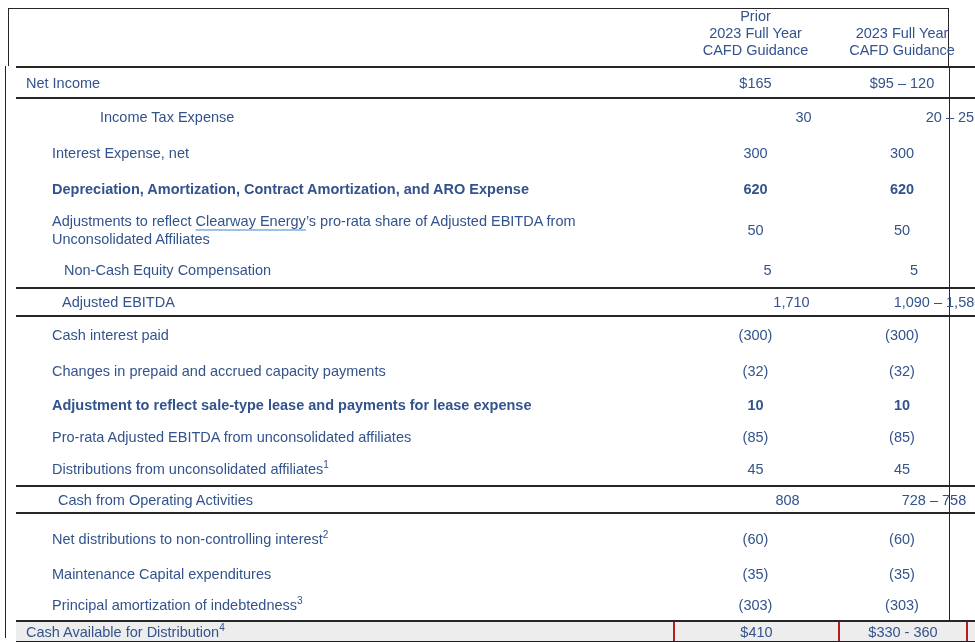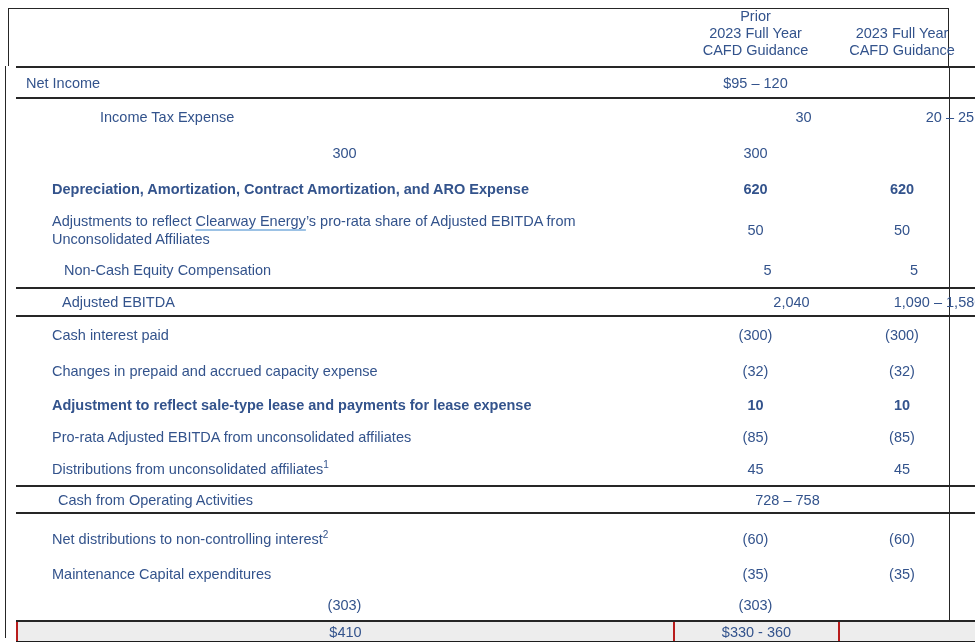--- a/index.html
+++ b/index.html
@@ -72,30 +72,32 @@
       <div class="hcell">Prior
 2023 Full Year
 CAFD Guidance</div>
       <div class="hcell">2023 Full Year
 CAFD Guidance</div>
       <div class="hcell"></div>
     </div>
     <div id="table-body">
         <div class="row section" style="height: 33px;">
           <div class="label">Net Income</div>
+          <div class="val">$165</div>
           <div class="val">$95 – 120</div>
           <div class="spacer"></div>
         </div>
         <div class="row detail" style="height: 36px; margin-left: 48px;">
           <div class="label">Income Tax Expense</div>
           <div class="val">30</div>
           <div class="val">20 – 25</div>
           <div class="spacer"></div>
         </div>
         <div class="row detail" style="height: 36px;">
+          <div class="label">Interest Expense, net</div>
           <div class="val">300</div>
           <div class="val">300</div>
           <div class="spacer"></div>
         </div>
         <div class="row detail" style="height: 36px; font-weight: bold;">
           <div class="label">Depreciation, Amortization, Contract Amortization, and ARO Expense</div>
           <div class="val">620</div>
           <div class="val">620</div>
           <div class="spacer"></div>
         </div>
@@ -107,32 +109,32 @@
           <div class="spacer"></div>
         </div>
         <div class="row detail" style="height: 34px; margin-left: 12px;">
           <div class="label">Non-Cash Equity Compensation</div>
           <div class="val">5</div>
           <div class="val">5</div>
           <div class="spacer"></div>
         </div>
         <div class="row section" style="height: 30px; padding-left: 36px;">
           <div class="label">Adjusted EBITDA</div>
-          <div class="val">2,040</div>
+          <div class="val">1,710</div>
           <div class="val">1,090 – 1,580</div>
           <div class="spacer"></div>
         </div>
         <div class="row detail" style="height: 36px;">
           <div class="label">Cash interest paid</div>
           <div class="val">(300)</div>
           <div class="val">(300)</div>
           <div class="spacer"></div>
         </div>
         <div class="row detail" style="height: 36px;">
-          <div class="label">Changes in prepaid and accrued capacity expense</div>
+          <div class="label">Changes in prepaid and accrued capacity payments</div>
           <div class="val">(32)</div>
           <div class="val">(32)</div>
           <div class="spacer"></div>
         </div>
         <div class="row detail" style="height: 32px; font-weight: bold;">
           <div class="label">Adjustment to reflect sale-type lease and payments for lease expense</div>
           <div class="val">10</div>
           <div class="val">10</div>
           <div class="spacer"></div>
         </div>
@@ -143,40 +145,43 @@
           <div class="spacer"></div>
         </div>
         <div class="row detail" style="height: 32px;">
           <div class="label">Distributions from unconsolidated affiliates<sup>1</sup></div>
           <div class="val">45</div>
           <div class="val">45</div>
           <div class="spacer"></div>
         </div>
         <div class="row section" style="height: 29px; padding-left: 32px;">
           <div class="label">Cash from Operating Activities</div>
+          <div class="val">808</div>
           <div class="val">728 – 758</div>
           <div class="spacer"></div>
         </div>
         <div class="row detail" style="height: 38px; margin-top: 6px;">
           <div class="label">Net distributions to non-controlling interest<sup>2</sup></div>
           <div class="val">(60)</div>
           <div class="val">(60)</div>
           <div class="spacer"></div>
         </div>
         <div class="row detail" style="height: 32px;">
           <div class="label">Maintenance Capital expenditures</div>
           <div class="val">(35)</div>
           <div class="val">(35)</div>
           <div class="spacer"></div>
         </div>
         <div class="row detail" style="height: 30px;">
+          <div class="label">Principal amortization of indebtedness<sup>3</sup></div>
           <div class="val">(303)</div>
           <div class="val">(303)</div>
           <div class="spacer"></div>
         </div>
         <div class="row section highlight" style="height: 24px;">
+          <div class="label">Cash Available for Distribution<sup>4</sup></div>
           <div class="val">$410</div>
           <div class="val">$330 - 360</div>
           <div class="spacer"></div>
         </div>
       </div>
   </div>
 </div>
 
 </body></html>

